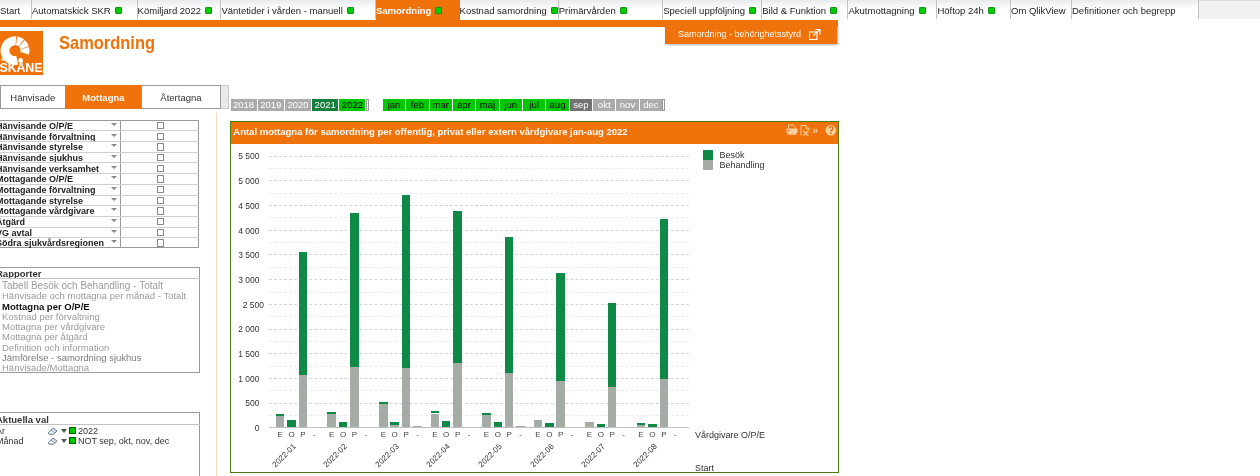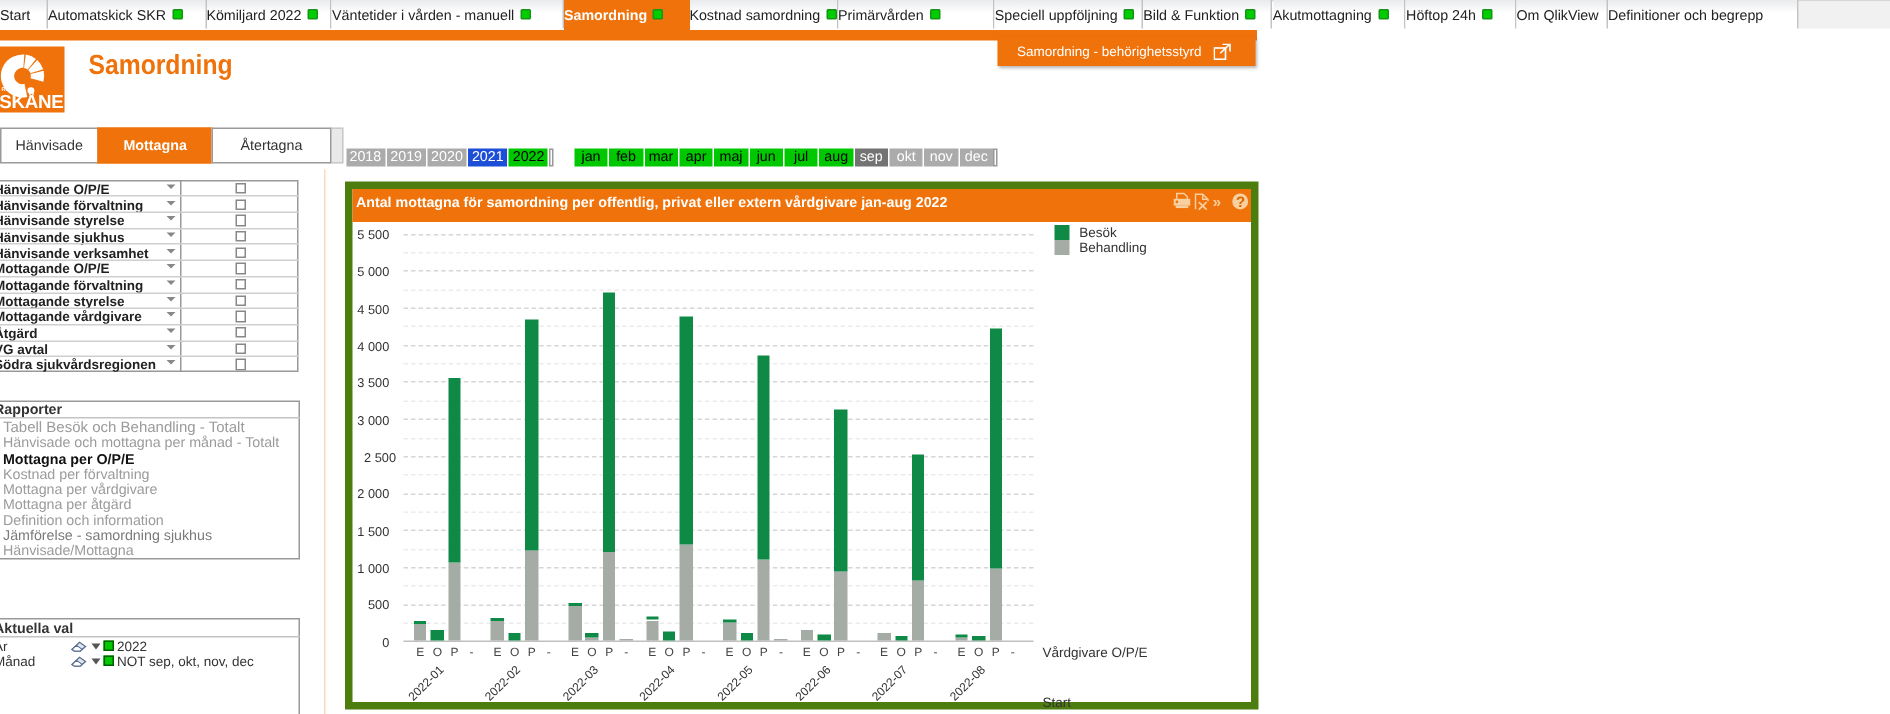--- a/index.html
+++ b/index.html
@@ -140,37 +140,37 @@
 <path d="M1 6 L6 1.2 L10 4 L6.5 7 L2.5 7 Z" fill="#dfe7f2" stroke="#5a6f8f" stroke-width="0.9"></path>
 <path d="M1 6 L4 3.2 L7.8 5.8 L6.5 7 L2.5 7 Z" fill="#fff" stroke="#5a6f8f" stroke-width="0.7"></path>
 </svg>
 <div class="abs" style="left:60.5px;top:438.7px;width:0;height:0;border-left:3.5px solid transparent;border-right:3.5px solid transparent;border-top:4px solid #555;"></div>
 <div class="abs" style="left:68.5px;top:436.9px;width:5.5px;height:5.5px;background:#00c800;border:1px solid #005f00;"></div>
 <div class="abs" style="left:78px;top:435.9px;font-size:9px;color:#333;white-space:nowrap;">NOT sep, okt, nov, dec</div>
 <div class="abs" style="left:215.5px;top:113px;width:1.5px;height:363px;background:#f7d9bc;"></div>
 <div class="ybtn" style="left:230.5px;width:26.2px;background:#ababab;color:#fff;">2018</div>
 <div class="ybtn" style="left:257.7px;width:26.2px;background:#ababab;color:#fff;">2019</div>
 <div class="ybtn" style="left:284.9px;width:26.2px;background:#ababab;color:#fff;">2020</div>
-<div class="ybtn" style="left:312.1px;width:26.2px;background:#1d4ed8;color:#fff;">2021</div>
+<div class="ybtn" style="left:312.1px;width:26.2px;background:#15803d;color:#fff;">2021</div>
 <div class="ybtn" style="left:339.3px;width:26.2px;background:#00c800;color:#000;">2022</div>
 <div class="abs" style="left:365.9px;top:99px;width:3px;height:12px;background:#fff;border:1px solid #999;box-sizing:border-box;"></div>
 <div class="mbtn" style="left:382.8px;width:22.4px;background:#00c800;color:#000;">jan</div>
 <div class="mbtn" style="left:406.2px;width:22.4px;background:#00c800;color:#000;">feb</div>
 <div class="mbtn" style="left:429.5px;width:22.4px;background:#00c800;color:#000;">mar</div>
 <div class="mbtn" style="left:452.9px;width:22.4px;background:#00c800;color:#000;">apr</div>
 <div class="mbtn" style="left:476.2px;width:22.4px;background:#00c800;color:#000;">maj</div>
 <div class="mbtn" style="left:499.6px;width:22.4px;background:#00c800;color:#000;">jun</div>
 <div class="mbtn" style="left:522.9px;width:22.4px;background:#00c800;color:#000;">jul</div>
 <div class="mbtn" style="left:546.3px;width:22.4px;background:#00c800;color:#000;">aug</div>
 <div class="mbtn" style="left:569.6px;width:22.4px;background:#737373;color:#fff;">sep</div>
 <div class="mbtn" style="left:593.0px;width:22.4px;background:#ababab;color:#fff;">okt</div>
 <div class="mbtn" style="left:616.3px;width:22.4px;background:#ababab;color:#fff;">nov</div>
 <div class="mbtn" style="left:639.7px;width:22.4px;background:#ababab;color:#fff;">dec</div>
 <div class="abs" style="left:662.1px;top:99px;width:3px;height:12px;background:#fff;border:1px solid #999;box-sizing:border-box;"></div>
-<div class="abs" id="chart" style="left:230.3px;top:121px;width:608.3px;height:352px;border:5px solid #4d7c0f;box-sizing:border-box;background:#fff;">
+<div class="abs" id="chart" style="left:230.3px;top:121px;width:608.3px;height:352px;border:1px solid #4d7c0f;box-sizing:border-box;background:#fff;">
 <div class="abs" style="left:0;top:0;width:100%;height:21.5px;background:#f0720a;"></div>
 <div class="abs" style="left:2px;top:3.5px;font-size:9.5px;font-weight:bold;color:#fff;">Antal mottagna för samordning per offentlig, privat eller extern vårdgivare jan-aug 2022</div>
 <svg class="abs" style="right:1px;top:1.5px;" width="52" height="13" viewBox="0 0 52 13">
 <g fill="none" stroke="#f8cf9f" stroke-width="1">
 <path d="M3.5 4.5 V1 H8.2 L10.5 3 V4.5"></path>
 <rect x="1.5" y="4.5" width="11" height="4.6" fill="#f8cf9f" stroke="none"></rect>
 <rect x="2.8" y="9.1" width="8.4" height="1.6" fill="#f8cf9f" stroke="none"></rect>
 <circle cx="3.6" cy="6.6" r="0.9" fill="#f0720a" stroke="none"></circle>
 <path d="M16 11.5 V1.5 H20.8 L24.3 4.8 V6.2"></path>
 <path d="M20.8 1.5 V4.8 H24.3"></path>

